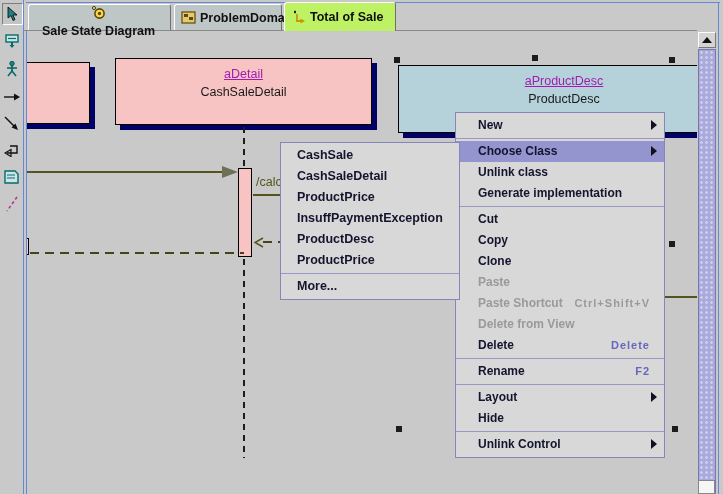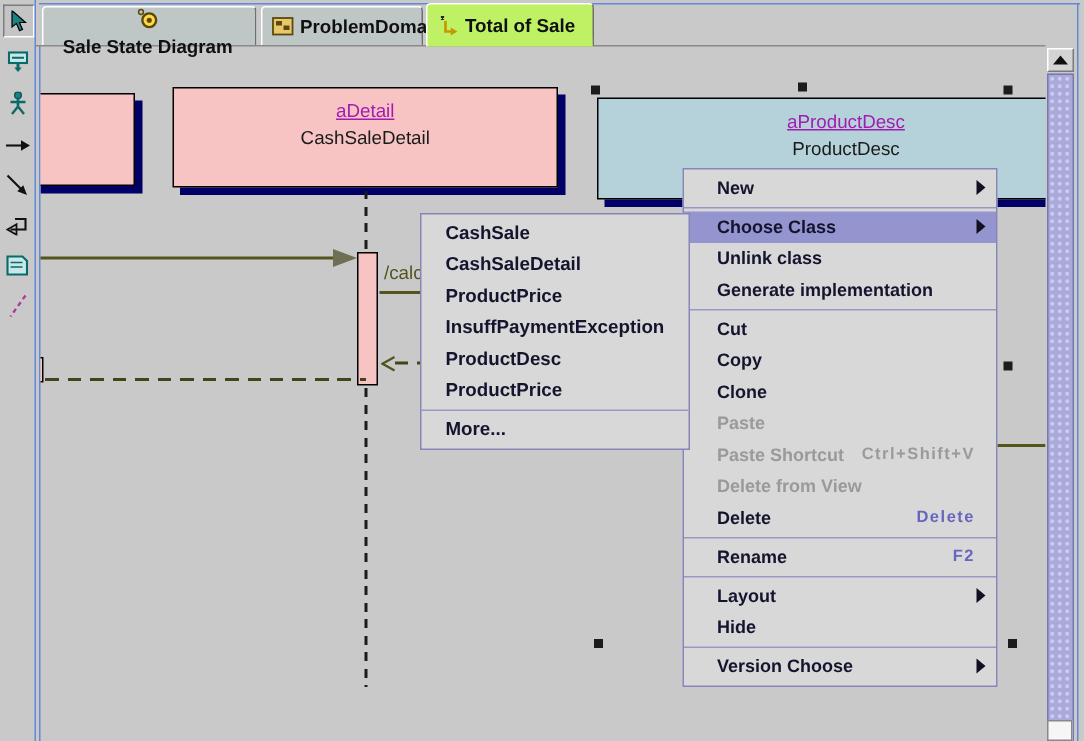--- a/index.html
+++ b/index.html
@@ -248,21 +248,21 @@
     <div class="msep"></div>
     <div class="mi">
       <span>Layout</span>
       <span class="arrow"></span>
     </div>
     <div class="mi">
       <span>Hide</span>
     </div>
     <div class="msep"></div>
     <div class="mi">
-      <span>Version Choose</span>
+      <span>Unlink Control</span>
       <span class="arrow"></span>
     </div>
   </div>
 
   <div id="vscroll">
     <div class="btn-up">
       <div class="tri-up"></div>
     </div>
     <div class="thumb"></div>
     <div class="btn-dn"></div>

